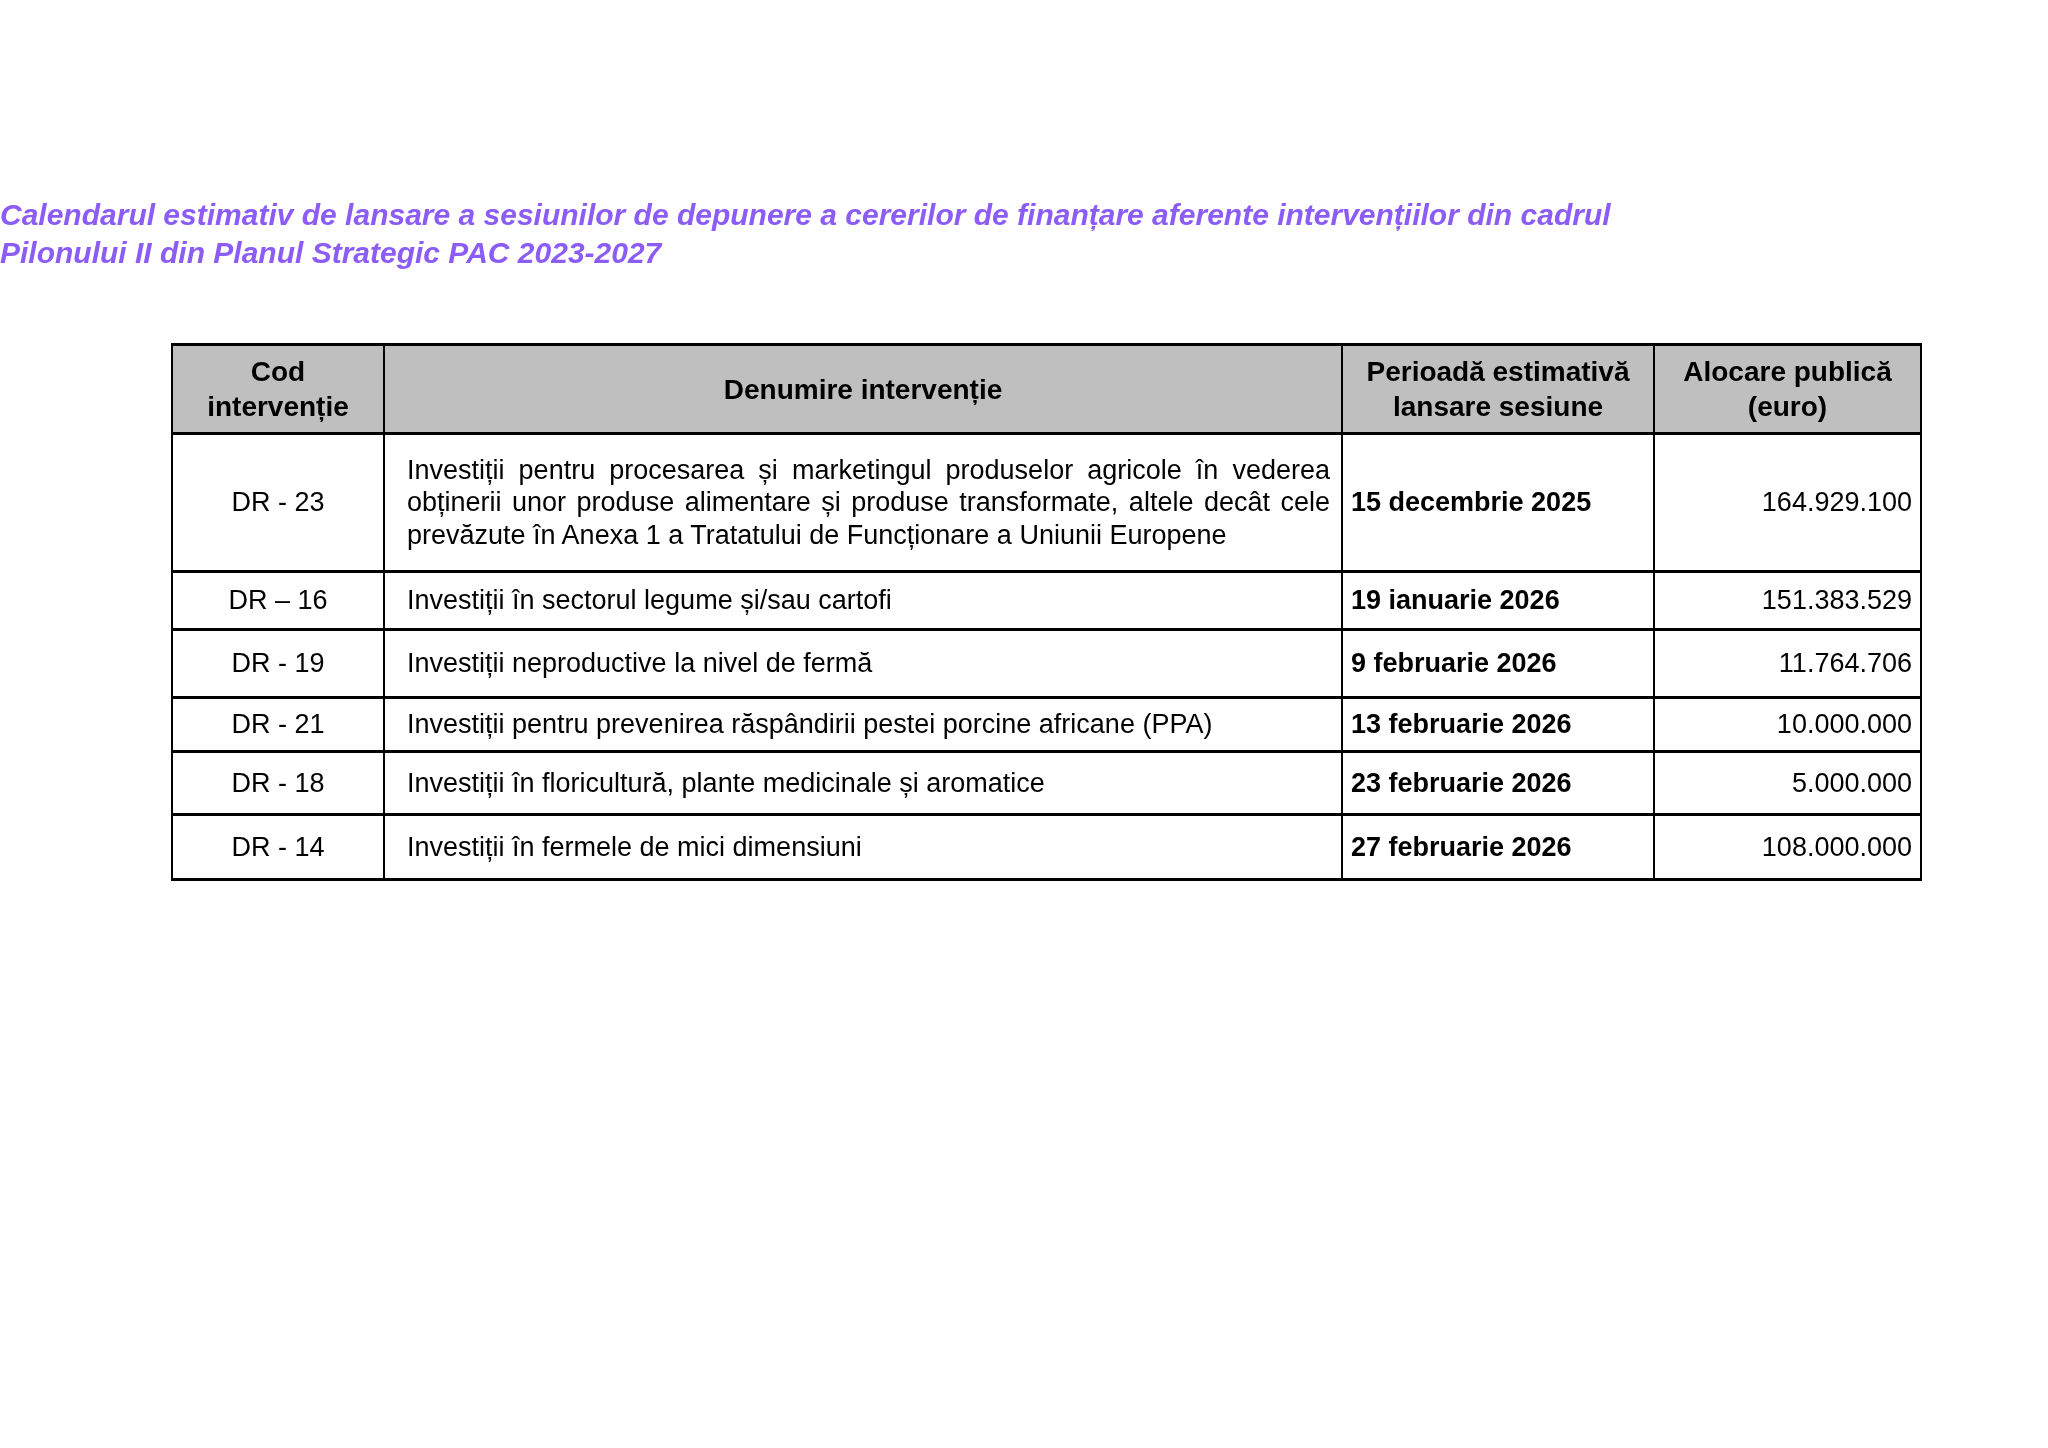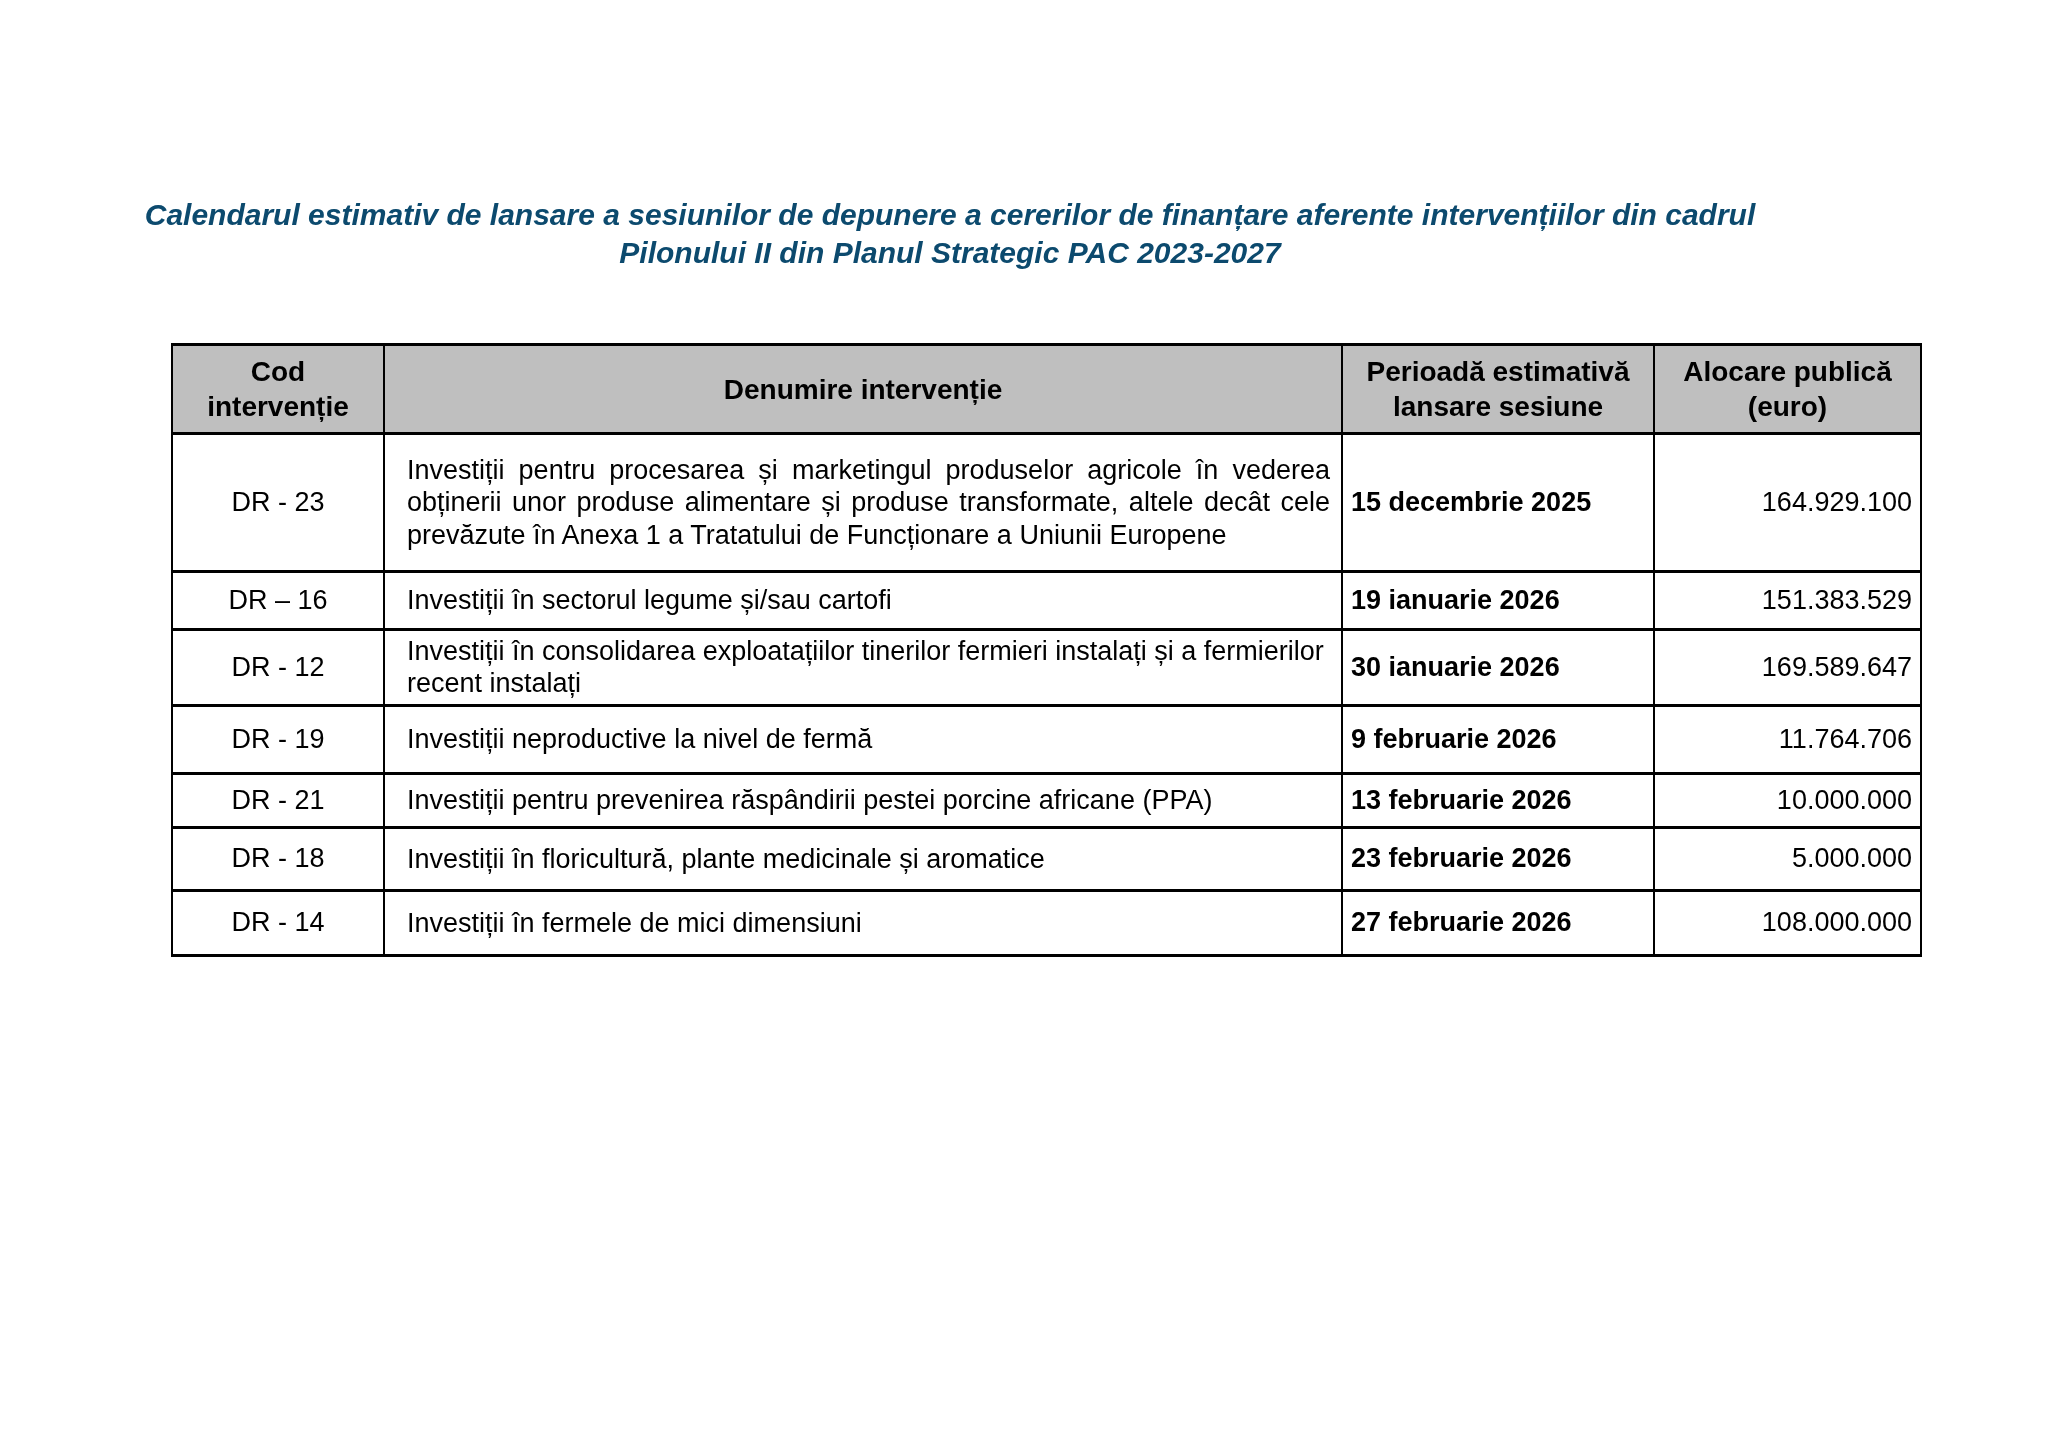--- a/index.html
+++ b/index.html
@@ -15,26 +15,26 @@
     font-family: "Liberation Sans", sans-serif;
     color: #000000;
     overflow: hidden;
   }
   
   #title {
     position: absolute;
     top: 196px;
     left: 0;
     width: 1900px;
-    text-align: center;
+    text-align: left;
     font-weight: bold;
     font-style: italic;
     font-size: 30px;
     line-height: 38px;
-    color: #0c4a6e;
+    color: #8b5cf6;
   }
   
   #calendar-table {
     position: absolute;
     left: 171px;
     top: 343px;
     width: 1749px;
     border-collapse: collapse;
     table-layout: fixed;
     font-size: 27px;
@@ -127,26 +127,20 @@
         <td class="cell-denumire justify">Investiții pentru procesarea și marketingul produselor agricole în vederea obținerii unor produse alimentare și produse transformate, altele decât cele prevăzute în Anexa 1 a Tratatului de Funcționare a Uniunii Europene</td>
         <td class="cell-perioada">15 decembrie 2025</td>
         <td class="cell-alocare">164.929.100</td>
       </tr>
       <tr class="row-2">
         <td class="cell-cod">DR – 16</td>
         <td class="cell-denumire">Investiții în sectorul legume și/sau cartofi</td>
         <td class="cell-perioada">19 ianuarie 2026</td>
         <td class="cell-alocare">151.383.529</td>
       </tr>
-      <tr class="row-3">
-        <td class="cell-cod">DR - 12</td>
-        <td class="cell-denumire">Investiții în consolidarea exploatațiilor tinerilor fermieri instalați și a fermierilor recent instalați</td>
-        <td class="cell-perioada">30 ianuarie 2026</td>
-        <td class="cell-alocare">169.589.647</td>
-      </tr>
       <tr class="row-5">
         <td class="cell-cod">DR - 19</td>
         <td class="cell-denumire">Investiții neproductive la nivel de fermă</td>
         <td class="cell-perioada">9 februarie 2026</td>
         <td class="cell-alocare">11.764.706</td>
       </tr>
       <tr class="row-6">
         <td class="cell-cod">DR - 21</td>
         <td class="cell-denumire">Investiții pentru prevenirea răspândirii pestei porcine africane (PPA)</td>
         <td class="cell-perioada">13 februarie 2026</td>

